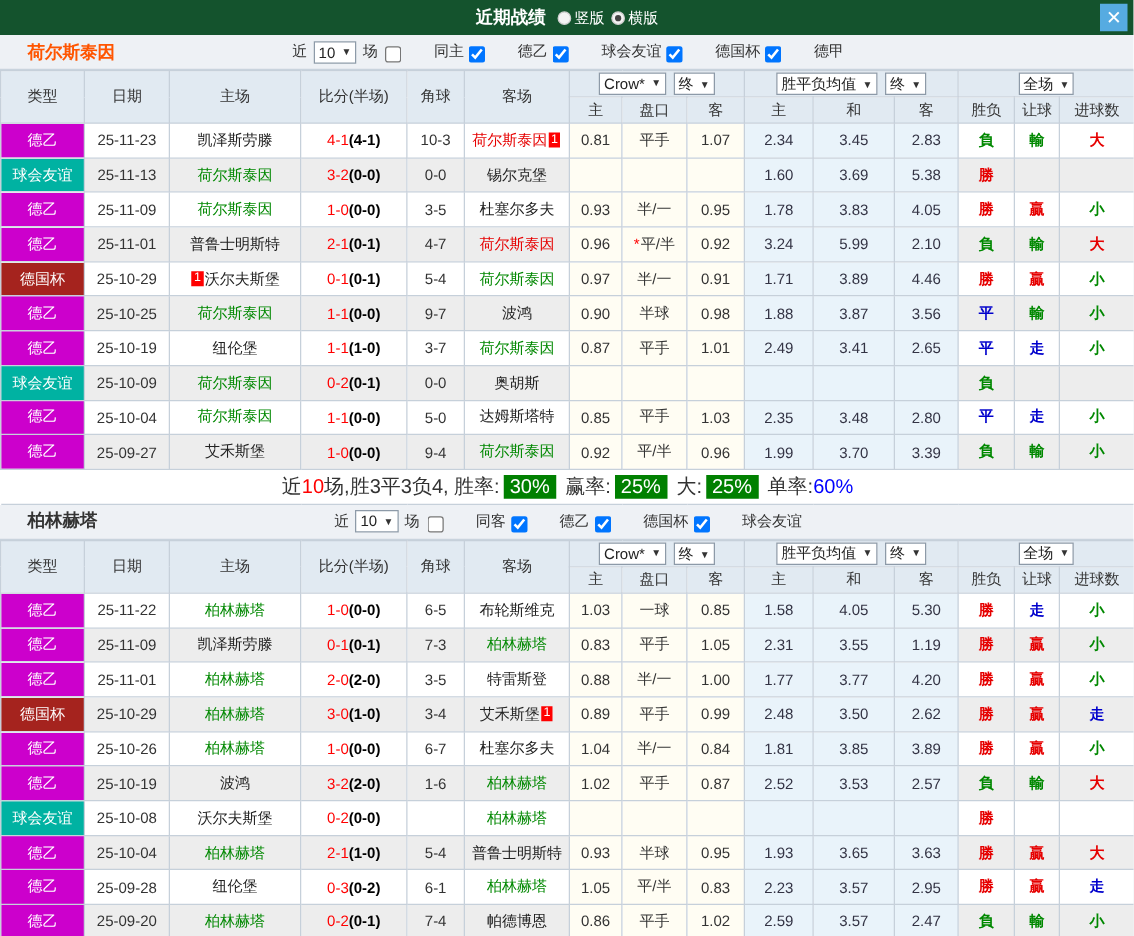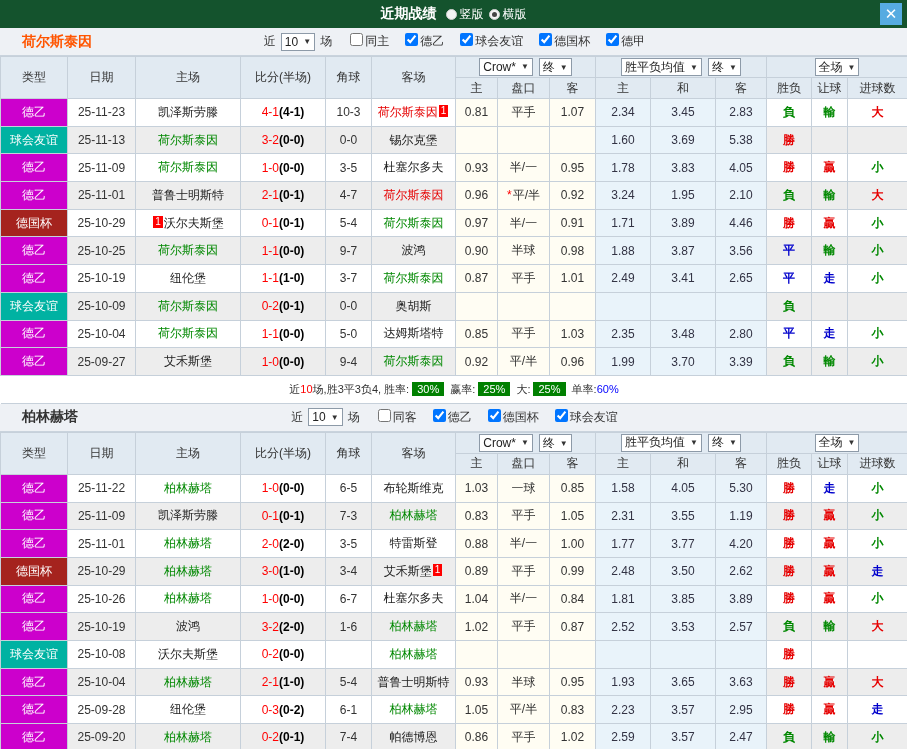--- a/index.html
+++ b/index.html
@@ -14,21 +14,21 @@
   .radio-opt { display:inline-flex; align-items:center; margin-left:5px; cursor:pointer; font-size:12px; }
   .radio-dot { width:11px; height:11px; border-radius:50%; background:#f3f3f3; border:1px solid #cfcfcf; position:relative; margin-right:3px; }
   .radio-dot.checked::after { content:""; position:absolute; left:2px; top:2px; width:5px; height:5px; border-radius:50%; background:#444; }
   .close-btn { position:absolute; right:5px; top:3px; width:22px; height:22px; background:#56abe1; color:#fff; font-size:15px; font-weight:bold; display:flex; align-items:center; justify-content:center; cursor:pointer; }
 
   
   .filterbar { height:28px; background:#eef1f5; border-bottom:1px solid #c9d3dd; display:flex; align-items:center; position:relative; }
   .team-name { position:absolute; left:22px; font-weight:bold; font-size:14px; }
   .filter-controls { margin:0 auto; display:flex; align-items:center; }
   .filter-controls .lbl { margin:0 2px; }
-  .chk { display:inline-flex; align-items:flex-start; margin-left:16px; cursor:pointer; }
+  .chk { display:inline-flex; align-items:flex-end; margin-left:4px; cursor:pointer;gap:24px; }
   .chk input { margin:0 2px 0 0; width:13px; height:13px; }
 
   
   .select { display:inline-flex; align-items:center; justify-content:space-between; background:#fff; border:1px solid #8d9aa8; height:18px; padding:0 3px; margin:0 3px; cursor:pointer; font-size:12px; color:#222; }
   .select .arr { font-size:8px; margin-left:5px; color:#333; }
 
   
   table { border-collapse:collapse; table-layout:fixed; width:907px; }
   th, td { border:1px solid #c6d0da; text-align:center; padding:0; overflow:hidden; white-space:nowrap; }
   thead th { background:#e1eaf2; font-weight:normal; color:#333; height:21px; }
@@ -48,21 +48,21 @@
 
   .c-red { color:#e60000; }
   .c-green { color:#008800; }
   .c-blue { color:#0000cc; }
   .c-black { color:#222; }
   .ft { color:#ff0000; }
   .ht { color:#000000;font-weight:bold; }
   .star { color:#ff0000; margin-right:1px; }
   .badge { display:inline-block; background:#f00; color:#fff; font-size:10px; line-height:12px; padding:0 2px; margin:0 1px; vertical-align:2px; }
 
-  tr.summary td { height:28px; background:#fff; font-size:11px; border-left:none; border-right:none; }
+  tr.summary td { height:28px; background:#fff; font-size:16px; border-left:none; border-right:none; }
   .chip { background:#008000; color:#fff; padding:1px 5px; margin:0 3px; }
   .sum-count { color:#ff0000; }
   .sum-single { color:#0000ff; }
 </style>
 </head>
 <body>
 
 <div class="window">
   <div class="titlebar">
     <span class="title">近期战绩</span>
@@ -224,21 +224,21 @@
               <td class="type-cell" style="background: rgb(204, 0, 204);">德乙</td>
               <td class="plain">25-11-01</td>
               <td class="plain"><span class="c-black">普鲁士明斯特</span></td>
               <td class="plain"><span class="ft">2-1</span><span class="ht">(0-1)</span></td>
               <td class="plain">4-7</td>
               <td class="plain"><span class="c-red">荷尔斯泰因</span></td>
               <td class="odds">0.96</td>
               <td class="odds"><span class="star">*</span><span>平/半</span></td>
               <td class="odds">0.92</td>
               <td class="euro">3.24</td>
-              <td class="euro">1.95</td>
+              <td class="euro">5.99</td>
               <td class="euro">2.10</td>
               <td class="res"><span class="c-green">負</span></td>
               <td class="res"><span class="c-green">輸</span></td>
               <td class="res"><span class="c-red">大</span></td>
             </tr>
             <tr class="odd">
               <td class="type-cell" style="background: rgb(165, 35, 30);">德国杯</td>
               <td class="plain">25-10-29</td>
               <td class="plain"><span class="badge">1</span><span class="c-black">沃尔夫斯堡</span></td>
               <td class="plain"><span class="ft">0-1</span><span class="ht">(0-1)</span></td>

